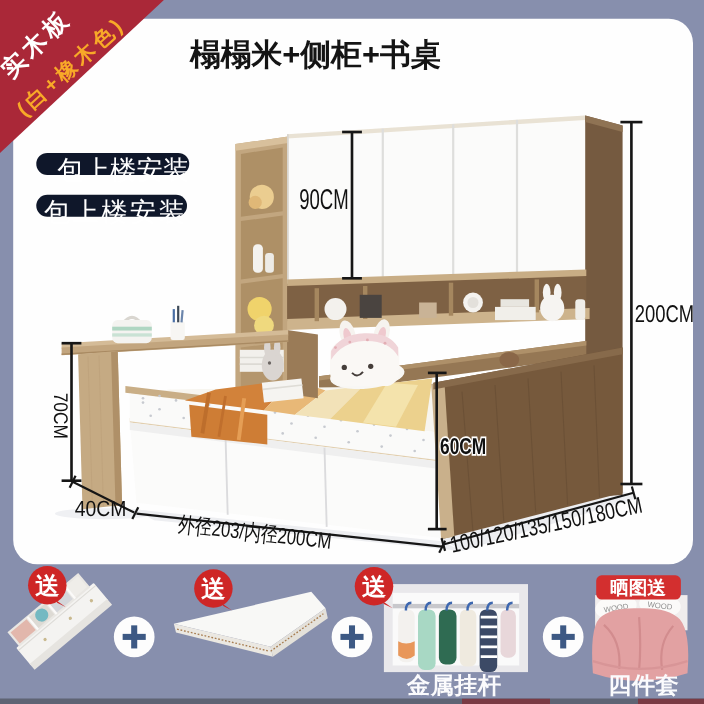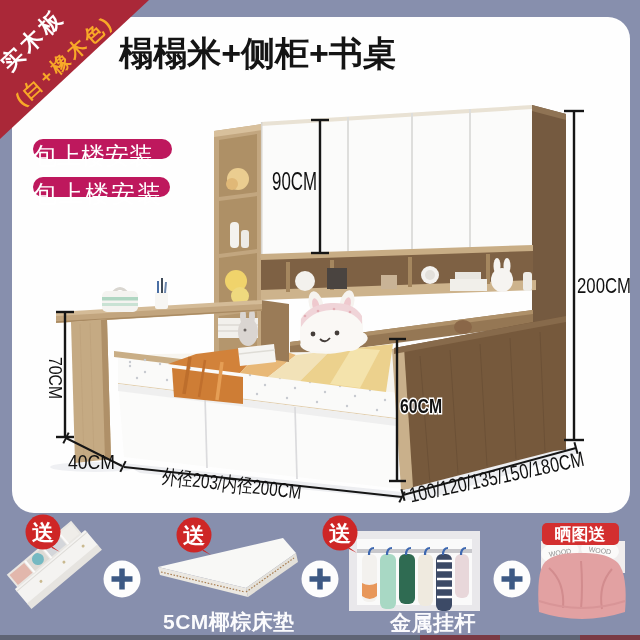--- a/index.html
+++ b/index.html
@@ -1,22 +1,22 @@
 <!DOCTYPE html>
 <html><head>
 <meta charset="utf-8">
 <style>
 html,body{margin:0;padding:0;width:640px;height:640px;overflow:hidden;
 background:#878FAD;font-family:"Liberation Sans",sans-serif;}
 #card{position:absolute;left:12px;top:17px;width:618px;height:496px;
 background:#FEFEFE;border-radius:22px;}
 #title{position:absolute;left:0;top:31px;width:516px;text-align:center;
-font-size:34px;font-weight:bold;color:#141414;z-index:5;}
-.btn{position:absolute;background:#be185d;color:#fff;border-radius:17px;
-text-align:left;z-index:5;font-size:24px;line-height:34px;height:20px;}
+font-size:28px;font-weight:bold;color:#141414;z-index:5;padding-left:29px;}
+.btn{position:absolute;background:#0f172a;color:#fff;border-radius:17px;
+text-align:right;z-index:5;font-size:24px;line-height:34px;height:20px;}
 #btn1{left:33px;top:139px;width:139px;}
 #btn2{left:33px;top:177px;width:137px;letter-spacing:2px;}
 #ribbon{position:absolute;left:0;top:0;z-index:6;}
 #scene{position:absolute;left:0;top:0;z-index:3;}
 #bottom{position:absolute;left:0;top:513px;width:640px;height:127px;z-index:4;}
 .cap{position:absolute;font-weight:bold;color:#FBFBFD;font-size:21px;white-space:nowrap;letter-spacing:0.5px;}
 #strip{position:absolute;left:0;top:635px;width:640px;height:5px;background:#5F6474;z-index:7;}
 </style>
 </head>
 <body>
@@ -316,20 +316,20 @@
 <ellipse cx="600" cy="37" rx="19" ry="11" fill="#FBFAF9" transform="rotate(7 600 37)"></ellipse>
 <text x="560" y="42" font-size="7" fill="#909090" text-anchor="middle" transform="rotate(-9 560 39)">WOOD</text>
 <text x="600" y="40" font-size="7" fill="#909090" text-anchor="middle" transform="rotate(7 600 37)">WOOD</text>
 <path d="M539 99 q-3 -40 6 -50 q10 -10 36 -9 q26 -1 37 10 q10 12 7 49 q-22 7 -43 7 q-22 0 -43 -7 z" fill="#E2A1A2"></path>
 <path d="M549 55 q16 14 14 40 M581 48 q2 26 0 48 M612 56 q-14 16 -10 40" stroke="#D28C8E" stroke-width="2" fill="none"></path>
 <path d="M539 88 q43 14 86 0" stroke="#D89597" stroke-width="2" fill="none"></path>
 
 <rect x="542" y="10" width="77" height="22" rx="5" fill="#D32F2F"></rect>
 <text x="580" y="27" font-size="17" font-weight="bold" fill="#fff" text-anchor="middle">晒图送</text>
 </svg>
-<div class="cap" style="left:163px;top:95px;">5CM椰棕床垫</div>
-<div class="cap" style="left:390px;top:96px;">金属挂杆</div>
+<div class="cap" style="left:370px;top:96px;">金属挂杆</div>
+<div class="cap" style="left:553px;top:96px;">四件套</div>
 </div>
 <div id="strip"></div>
 <svg style="position:absolute;left:0;top:635px;z-index:8" width="640" height="5">
 <rect x="420" y="0" width="80" height="5" fill="#7A3A44"></rect>
 <rect x="580" y="0" width="60" height="5" fill="#7A3A44"></rect>
 </svg>
 
 </body></html>

